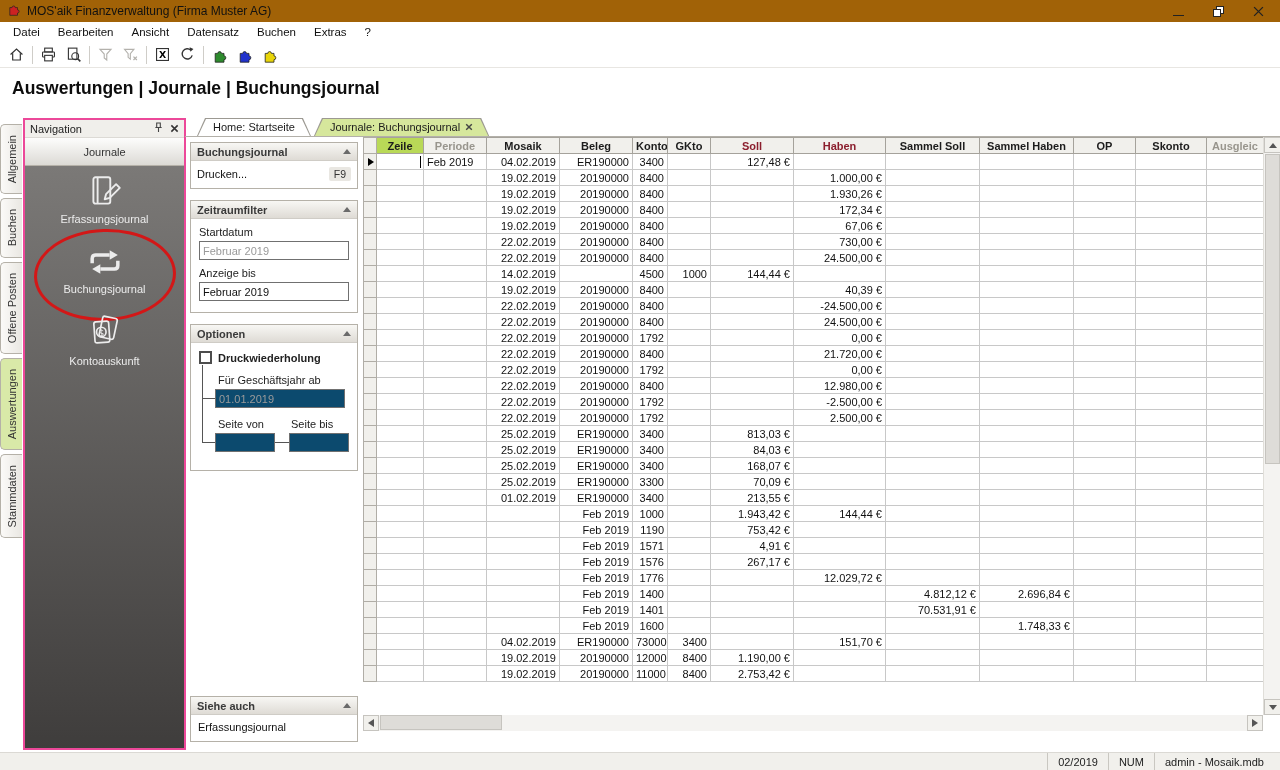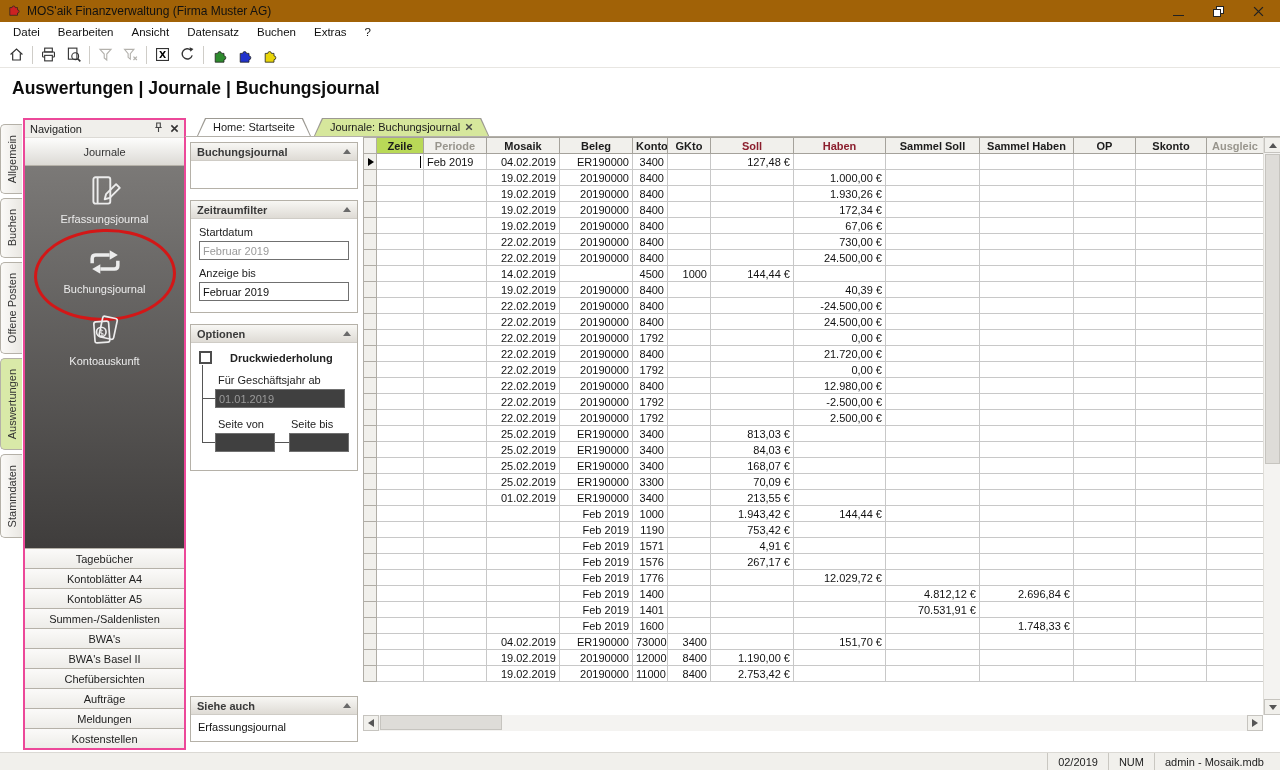--- a/index.html
+++ b/index.html
@@ -61,25 +61,25 @@
   .sec-header{height:18px;background:linear-gradient(#f8f7f4,#dedbd5);border-bottom:1px solid #cfccc6;display:flex;align-items:center;padding:0 6px;font-size:11px;font-weight:bold;color:#3a3a3a}
   .sec-arrow{margin-left:auto;width:0;height:0;border-left:4px solid transparent;border-right:4px solid transparent;border-bottom:5px solid #6a6a6a}
   .action-row{display:flex;align-items:center;padding:6px 6px;font-size:11px;color:#111}
   .f9{margin-left:auto;background:#e9e7e2;padding:1px 5px;font-size:10.5px;border-radius:2px;color:#333}
   .sec-body{padding:7px 8px 9px;position:relative}
   .fld{display:block;font-size:11px;color:#222;margin:7px 0 3px}
   .fld.first{margin-top:0}
   .inp{width:100%;height:19px;border:1px solid #707070;font-size:11px;padding:0 3px;display:flex;align-items:center;background:#fff}
   .inp.gray{color:#9a9a9a}
   .inp.black{color:#111}
-  .chk-row{display:flex;align-items:center;gap:18px;position:absolute;left:8px;top:8px}
+  .chk-row{display:flex;align-items:center;gap:6px;position:absolute;left:8px;top:8px}
   .checkbox{width:13px;height:13px;border:2px solid #4d4d4d;background:#fff}
   .chk-label{font-size:11px;font-weight:bold;color:#222}
   .opt-label{position:absolute;font-size:11px;color:#222}
-  .opt-inp{position:absolute;height:19px;border:1px solid #707070;background:#404040;font-size:11px;display:flex;align-items:center;padding:0 3px}
+  .opt-inp{position:absolute;height:19px;border:1px solid #707070;background:#0c4a6e;font-size:11px;display:flex;align-items:center;padding:0 3px}
   .conn{position:absolute;background:#555}
   .see-link{padding:6px 7px;font-size:11px;color:#111}
 
   
   .table-zone{position:absolute;left:363px;top:0;right:0;bottom:0}
   table.grid{position:absolute;left:0;top:19px;border-collapse:collapse;table-layout:fixed;width:900px;font-size:11px}
   .grid th{height:16px;background:#f1f0ec;border:1px solid #a5a29b;font-weight:bold;color:#1c1c1c;padding:0 3px;white-space:nowrap;overflow:hidden}
   .grid th.green{background:#b9d957}
   .grid th.dim{color:#98958d}
   .grid th.red{color:#8b1e2d}
@@ -271,32 +271,20 @@
         <div class="nav-item" style="top: 148px;">
           <div><svg width="36" height="36" viewBox="0 0 34 32" fill="none" stroke="#ececec" stroke-width="1.6">
               <rect x="13" y="2" width="14" height="20" rx="2" transform="rotate(12 20 12)"></rect>
               <rect x="7" y="6" width="14" height="20" rx="2" transform="rotate(-4 14 16)"></rect>
               <circle cx="13.5" cy="16" r="4.5"></circle>
               <text x="13.5" y="19.5" font-size="9" fill="#ececec" stroke="none" text-anchor="middle" font-family="DejaVu Sans, sans-serif">$</text>
             </svg></div>
           <div class="ni-label">Kontoauskunft</div>
         </div>
       </div>
-    <div class="nav-list" id="nav-list">
-        <div class="nav-list-btn">Tagebücher</div>
-        <div class="nav-list-btn">Kontoblätter A4</div>
-        <div class="nav-list-btn">Kontoblätter A5</div>
-        <div class="nav-list-btn">Summen-/Saldenlisten</div>
-        <div class="nav-list-btn">BWA's</div>
-        <div class="nav-list-btn">BWA's Basel II</div>
-        <div class="nav-list-btn">Chefübersichten</div>
-        <div class="nav-list-btn">Aufträge</div>
-        <div class="nav-list-btn">Meldungen</div>
-        <div class="nav-list-btn">Kostenstellen</div>
-      </div>
   </div>
 
   <div class="tabbar" id="doc-tabs">
       <div class="doc-tab">
         <span class="shape"></span>
         <span class="shape-inner"></span>
         <span class="lbl">
           <span>Home: Startseite</span>
         </span>
       </div>
@@ -312,20 +300,24 @@
       </div>
     </div>
 
   <div class="middle-panel">
 
     <div class="section" style="top:24px;height:47px">
       <div class="sec-header">
           <span>Buchungsjournal</span>
           <span class="sec-arrow"></span>
         </div>
+      <div class="action-row">
+        <span>Drucken...</span>
+        <span class="f9">F9</span>
+      </div>
     </div>
 
     <div class="section" style="top:82px;height:113px">
       <div class="sec-header">
           <span>Zeitraumfilter</span>
           <span class="sec-arrow"></span>
         </div>
       <div class="sec-body">
         <label class="fld first">Startdatum</label>
         <div class="inp gray">Februar 2019</div>

